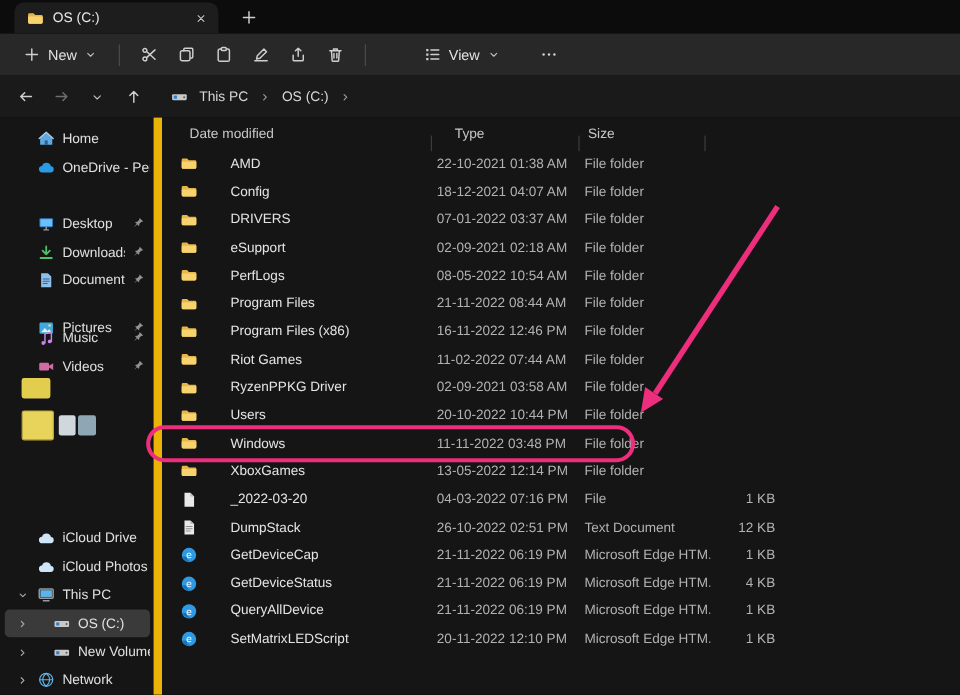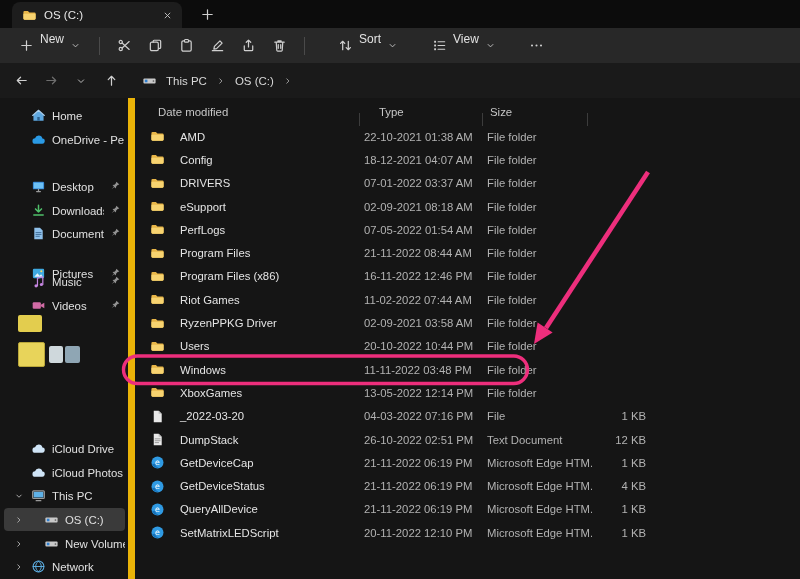--- a/index.html
+++ b/index.html
@@ -11,21 +11,21 @@
   
   .tabbar{height:28px;display:flex;align-items:flex-end;background:#0c0c0c}
   .tab{display:flex;align-items:center;gap:7px;height:26px;width:170px;margin-left:12px;
        background:#1d1d1d;border-radius:8px 8px 0 0;padding:0 6px 0 10px;font-size:11.5px;color:#e8e8e8}
   .tab-title{flex:1;white-space:nowrap;overflow:hidden}
   .tab-close{width:18px;height:18px;display:flex;align-items:center;justify-content:center;border-radius:4px}
   .newtab{width:22px;height:22px;margin:0 0 3px 14px;display:flex;align-items:center;justify-content:center;border-radius:4px}
 
   
   .toolbar{height:35px;background:#282828;display:flex;align-items:center;padding:0 10px;gap:1px}
-  .tb-btn{display:flex;gap:6px;height:28px;padding:0 9px;border-radius:4px;font-size:12px;color:#e2e2e2;cursor:default}
+  .tb-btn{display:flex;align-items:center;gap:6px;height:28px;padding:0 9px;border-radius:4px;font-size:12px;color:#e2e2e2;cursor:default}
   .tb-icon{width:31px;height:28px;display:flex;align-items:center;justify-content:center;border-radius:4px}
   .tb-sep{width:1px;height:18px;background:#4a4a4a;margin:0 8px}
   .tb-spacer{width:14px}
 
   
   .navbar{height:35px;background:#1a1a1a;display:flex;align-items:center;padding:0 6px}
   .nav-btn{width:26px;height:26px;display:flex;align-items:center;justify-content:center;border-radius:4px;margin:0 2px}
   .crumbs{display:flex;align-items:center;gap:5px;margin-left:16px;font-size:11.5px;color:#d8d8d8}
   .crumb{padding:3px 4px;border-radius:3px;white-space:nowrap}
 
@@ -44,21 +44,21 @@
 
   .content{flex:1;display:flex;flex-direction:column}
   .cols{display:grid;grid-template-columns:229px 123px 105px 70px;height:27px;align-items:center;
         font-size:11.4px;color:#c7c7c7}
   .col{position:relative;padding-left:15px;white-space:nowrap}
   .col:first-child{padding-left:23px}
   .col-size{padding-left:3px}
   .col::after{content:'';position:absolute;right:4px;top:7px;width:1px;height:13px;background:#3c3c3c}
   .rows{position:relative}
   .row{display:grid;grid-template-columns:229px 123px 105px 70px;height:23.3px;align-items:center;font-size:11.3px}
-  .cell-name{display:flex;align-items:center;gap:15px;padding-left:15px;color:#e4e4e4;white-space:nowrap;overflow:hidden}
+  .cell-name{display:flex;align-items:center;gap:27px;padding-left:15px;color:#e4e4e4;white-space:nowrap;overflow:hidden}
   .cell-date,.cell-type{color:#b2b2b2;white-space:nowrap;overflow:hidden}
   .cell-size{color:#b2b2b2;text-align:right;padding-right:16px;white-space:nowrap}
 
   
   .annotation{position:absolute;left:0;top:0;pointer-events:none;z-index:50}
 </style>
 </head>
 <body>
 
 <div class="tabbar">
@@ -141,33 +141,20 @@
       <div class="tb-icon">
         <span class="ic">
           <svg viewBox="0 0 16 16" width="15" height="15" fill="none" stroke="#cfcfcf" stroke-width="1.3" stroke-linecap="round" stroke-linejoin="round">
             <path d="M3 4.5h10M6.3 4.3V3h3.4v1.3M4.5 4.5l.6 8.6a1 1 0 0 0 1 .9h3.8a1 1 0 0 0 1-.9l.6-8.6M6.7 7v4M9.3 7v4"></path>
           </svg>
         </span>
       </div>
     </div>
   <div class="tb-sep"></div>
   <div class="tb-spacer"></div>
-  <div class="tb-btn">
-    <span class="ic" id="sort-ic">
-        <svg viewBox="0 0 16 16" width="15" height="15" fill="none" stroke="#cfcfcf" stroke-width="1.3" stroke-linecap="round" stroke-linejoin="round">
-          <path d="M5 12.5v-9M2.8 5.8 5 3.5l2.2 2.3M11 3.5v9M8.8 10.2 11 12.5l2.2-2.3"></path>
-        </svg>
-      </span>
-    <span>Sort</span>
-    <span class="ic" id="sort-chev-ic">
-        <svg viewBox="0 0 16 16" width="11" height="11" fill="none" stroke="#bdbdbd" stroke-width="1.4" stroke-linecap="round" stroke-linejoin="round">
-          <path d="M4.5 6.5 8 10l3.5-3.5"></path>
-        </svg>
-      </span>
-  </div>
   <div class="tb-spacer"></div>
   <div class="tb-btn">
     <span class="ic" id="view-ic">
         <svg viewBox="0 0 16 16" width="15" height="15" fill="none" stroke="#cfcfcf" stroke-width="1.3" stroke-linecap="round" stroke-linejoin="round">
           <rect x="2.3" y="3" width="2" height="2" fill="#cfcfcf" stroke="none"></rect>
           <rect x="2.3" y="7" width="2" height="2" fill="#cfcfcf" stroke="none"></rect>
           <rect x="2.3" y="11" width="2" height="2" fill="#cfcfcf" stroke="none"></rect>
           <path d="M6.5 4h7M6.5 8h7M6.5 12h7"></path>
         </svg>
       </span>
@@ -474,35 +461,35 @@
         <div class="row">
           <div class="cell-name">
             <span class="ic">
               <svg viewBox="0 0 16 16" width="15" height="15" fill="none" stroke="#cfcfcf" stroke-width="1.3" stroke-linecap="round" stroke-linejoin="round">
                 <path d="M1.5 4.5a1.2 1.2 0 0 1 1.2-1.2h3.6l1.6 1.6h5.4a1.2 1.2 0 0 1 1.2 1.2v5.2a1.2 1.2 0 0 1-1.2 1.2H2.7a1.2 1.2 0 0 1-1.2-1.2z" fill="#e8b648" stroke="none"></path>
                 <path d="M1.5 6.2h13v5.1a1.2 1.2 0 0 1-1.2 1.2H2.7a1.2 1.2 0 0 1-1.2-1.2z" fill="#f7d370" stroke="none"></path>
               </svg>
             </span>
             <span>eSupport</span>
           </div>
-          <div class="cell-date">02-09-2021 08:18 AM</div>
+          <div class="cell-date">02-09-2021 02:18 AM</div>
           <div class="cell-type">File folder</div>
           <div class="cell-size"></div>
         </div>
         <div class="row">
           <div class="cell-name">
             <span class="ic">
               <svg viewBox="0 0 16 16" width="15" height="15" fill="none" stroke="#cfcfcf" stroke-width="1.3" stroke-linecap="round" stroke-linejoin="round">
                 <path d="M1.5 4.5a1.2 1.2 0 0 1 1.2-1.2h3.6l1.6 1.6h5.4a1.2 1.2 0 0 1 1.2 1.2v5.2a1.2 1.2 0 0 1-1.2 1.2H2.7a1.2 1.2 0 0 1-1.2-1.2z" fill="#e8b648" stroke="none"></path>
                 <path d="M1.5 6.2h13v5.1a1.2 1.2 0 0 1-1.2 1.2H2.7a1.2 1.2 0 0 1-1.2-1.2z" fill="#f7d370" stroke="none"></path>
               </svg>
             </span>
             <span>PerfLogs</span>
           </div>
-          <div class="cell-date">07-05-2022 01:54 AM</div>
+          <div class="cell-date">08-05-2022 10:54 AM</div>
           <div class="cell-type">File folder</div>
           <div class="cell-size"></div>
         </div>
         <div class="row">
           <div class="cell-name">
             <span class="ic">
               <svg viewBox="0 0 16 16" width="15" height="15" fill="none" stroke="#cfcfcf" stroke-width="1.3" stroke-linecap="round" stroke-linejoin="round">
                 <path d="M1.5 4.5a1.2 1.2 0 0 1 1.2-1.2h3.6l1.6 1.6h5.4a1.2 1.2 0 0 1 1.2 1.2v5.2a1.2 1.2 0 0 1-1.2 1.2H2.7a1.2 1.2 0 0 1-1.2-1.2z" fill="#e8b648" stroke="none"></path>
                 <path d="M1.5 6.2h13v5.1a1.2 1.2 0 0 1-1.2 1.2H2.7a1.2 1.2 0 0 1-1.2-1.2z" fill="#f7d370" stroke="none"></path>
               </svg>

